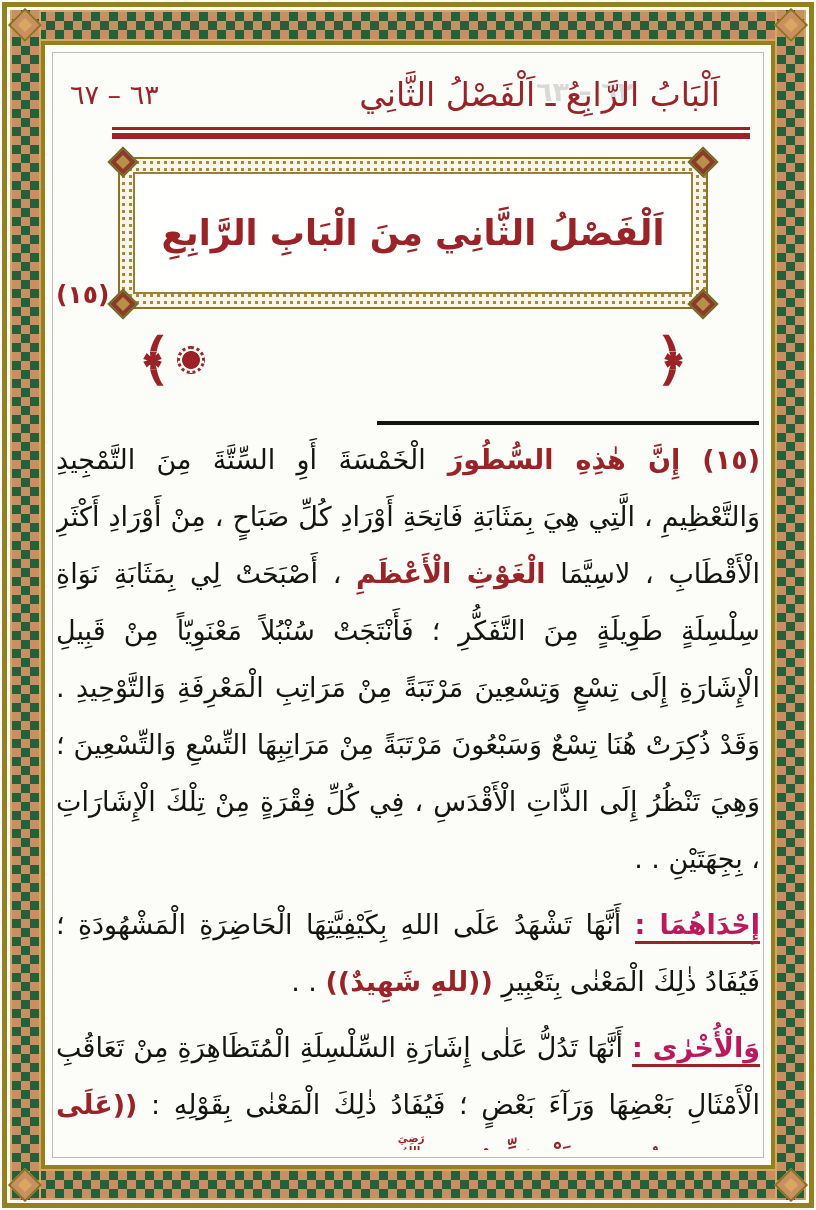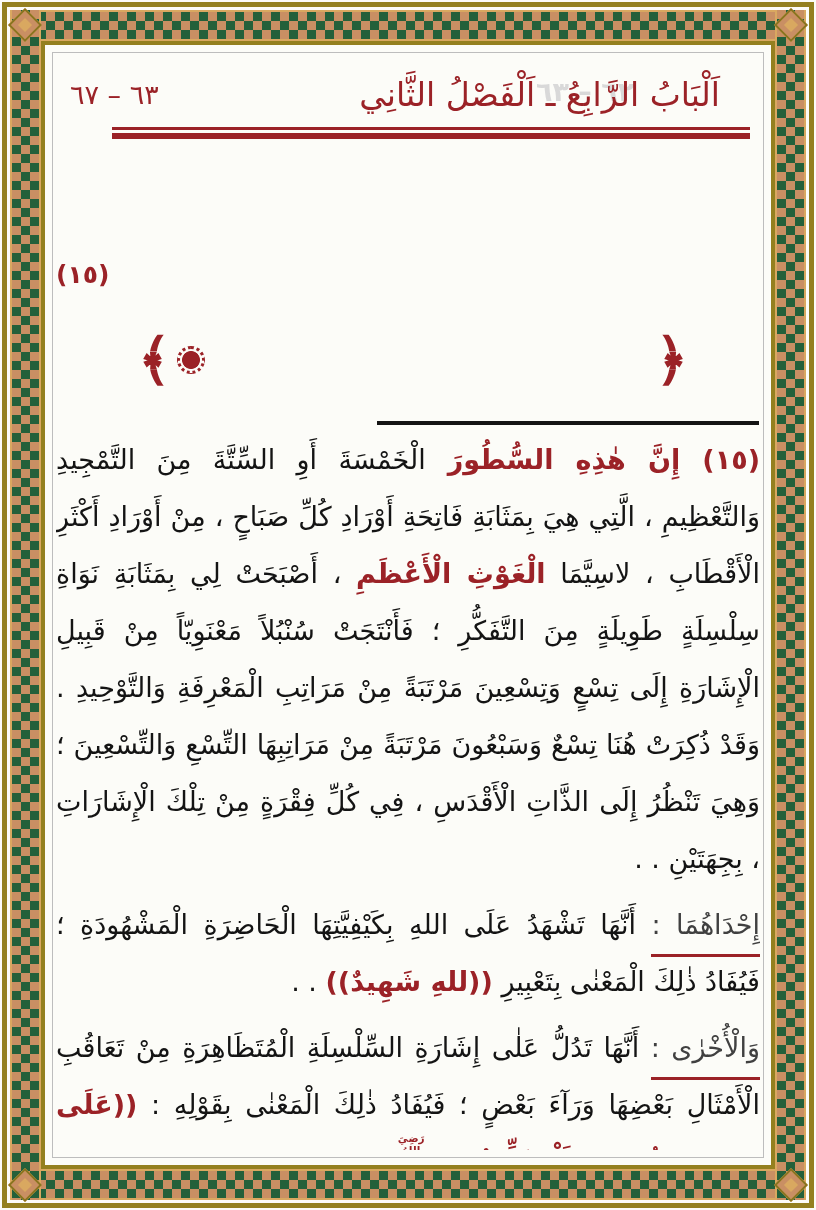--- a/index.html
+++ b/index.html
@@ -64,21 +64,21 @@
   }
   .fasl-title{color:#9b2227;font-size:35px;font-weight:bold;white-space:nowrap;}
   .fasl-corner{
     position:absolute;width:18px;height:18px;background:#b89148;border:2px solid #6f6b2a;
     transform:rotate(45deg);box-shadow:inset 0 0 0 4px #8d3a2a;
   }
   .fc-tl{left:-8px;top:-8px;} .fc-tr{right:-8px;top:-8px;}
   .fc-bl{left:-8px;bottom:-8px;} .fc-br{right:-8px;bottom:-8px;}
 
   .footnote-marker{
-    position:absolute;left:56px;top:260px;color:#9b2227;
+    position:absolute;left:56px;top:280px;color:#9b2227;
     font-size:25px;font-weight:bold;z-index:4;direction:rtl;
   }
 
   
   .basmala{
     position:absolute;top:312px;left:138px;right:128px;height:96px;
     display:flex;flex-direction:row;align-items:center;justify-content:space-between;
     direction:rtl;
   }
   .basmala-bracket{color:#9b2227;font-size:56px;line-height:1;font-weight:bold;}
@@ -99,21 +99,21 @@
   
   .body-text{
     position:absolute;top:431px;left:56px;right:56px;bottom:60px;
     direction:rtl;text-align:justify;
     font-size:27px;line-height:57px;color:#141414;
     overflow:hidden;
   }
   .body-text p{margin:0 0 9px 0;}
   .seg-black{color:#141414;}
   .seg-red{color:#9b2227;font-weight:bold;margin-top:12px;}
-  .seg-red-u{color:#404040;font-weight:normal;border-bottom:3px solid #9b2227;padding-bottom:14px;}
+  .seg-red-u{color:#be185d;font-weight:bold;border-bottom:3px solid #9b2227;padding-bottom:1px;}
   .seg-seal{
     display:inline-block;width:44px;font-size:10.5px;line-height:1.12;
     text-align:center;vertical-align:-6px;color:#9b2227;font-weight:bold;
     white-space:normal;
   }
 </style>
 </head>
 <body>
 
 <div class="page">
@@ -131,20 +131,29 @@
   <div class="frame-inner-grey"></div>
 
   <div class="header-ghost">٦٢ – ٦٣</div>
   <div class="header-row">
     <div class="header-title">اَلْبَابُ الرَّابِعُ ـ اَلْفَصْلُ الثَّانِي</div>
     <div class="header-pages">٦٣ – ٦٧</div>
   </div>
   <div class="red-rule thin"></div>
   <div class="red-rule thick"></div>
 
+  <div class="fasl-box">
+    <span class="fasl-corner fc-tl"></span>
+    <span class="fasl-corner fc-tr"></span>
+    <span class="fasl-corner fc-bl"></span>
+    <span class="fasl-corner fc-br"></span>
+    <div class="fasl-inner">
+      <div class="fasl-title">اَلْفَصْلُ الثَّانِي مِنَ الْبَابِ الرَّابِعِ</div>
+    </div>
+  </div>
 
   <div class="footnote-marker">(١٥)</div>
 
   <div class="basmala">
     <span class="basmala-bracket">﴿</span>
     <span class="basmala-left-group">
       <span class="basmala-rosette"></span>
       <span class="basmala-bracket">﴾</span>
     </span>
   </div>

